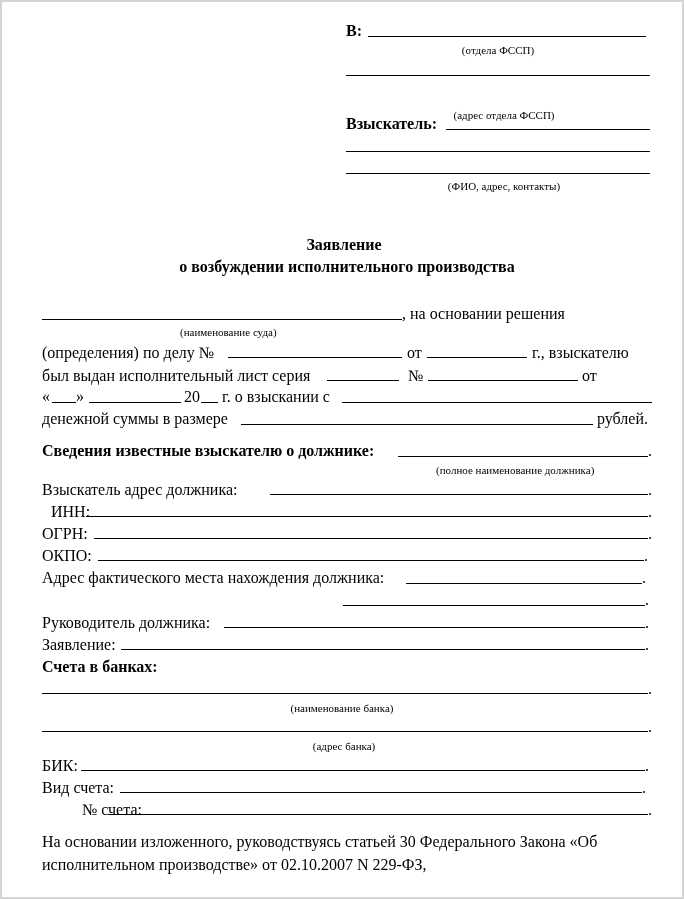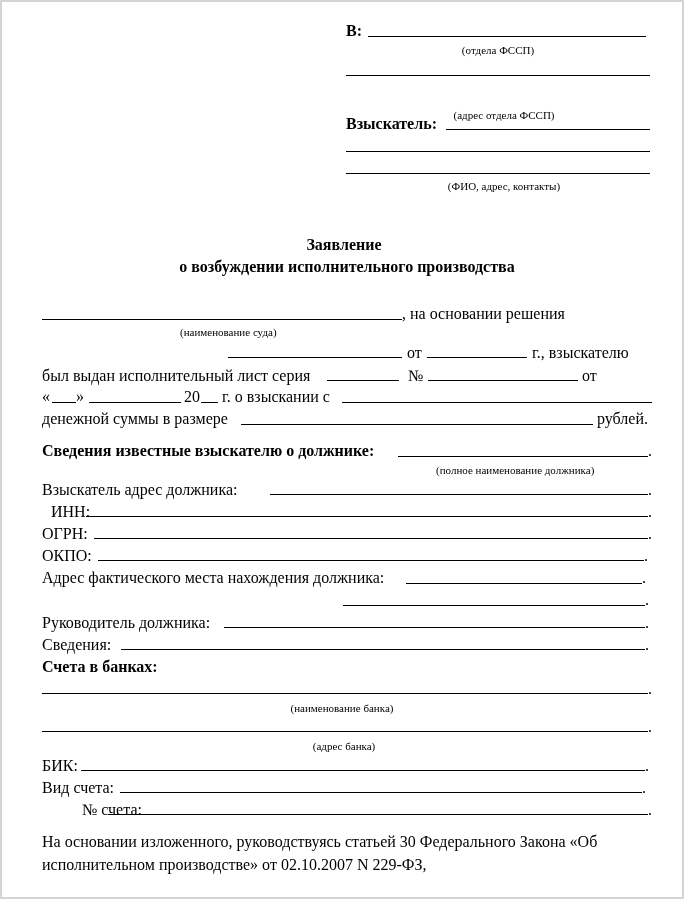--- a/index.html
+++ b/index.html
@@ -37,20 +37,21 @@
   <div class="line" style="left:344px; width:304px; top:171px;"></div>
   <div class="abs t11 center" style="left:350px; width:304px; top:177px;">(ФИО, адрес, контакты)</div>
 
   <div class="abs t16 b center" style="left:0; width:684px; top:233px;">Заявление</div>
   <div class="abs t16 b center" style="left:0; width:690px; top:255px;">о возбуждении исполнительного производства</div>
 
   <div class="line" style="left:40px; width:360px; top:317px;"></div>
   <div class="abs t16" style="left:400px; top:302px;text-align:right;">, на основании решения</div>
   <div class="abs t11" style="left:178px; top:323px;">(наименование суда)</div>
 
+  <div class="abs t16" style="left:40px; top:341px;">(определения) по делу №</div>
   <div class="line" style="left:226px; width:174px; top:355px;"></div>
   <div class="abs t16" style="left:405px; top:341px;">от</div>
   <div class="line" style="left:425px; width:100px; top:355px;"></div>
   <div class="abs t16" style="left:530px; top:341px;">г., взыскателю</div>
 
   <div class="abs t16" style="left:40px; top:364px;">был выдан исполнительный лист серия</div>
   <div class="line" style="left:325px; width:72px; top:378px;"></div>
   <div class="abs t16" style="left:406px; top:364px;">№</div>
   <div class="line" style="left:426px; width:150px; top:378px;"></div>
   <div class="abs t16" style="left:580px; top:364px;">от</div>
@@ -93,21 +94,21 @@
   <div class="line" style="left:404px; width:236px; top:581px;"></div>
   <div class="dot" style="left:640px; top:566px;">.</div>
 
   <div class="line" style="left:341px; width:302px; top:603px;"></div>
   <div class="dot" style="left:643px; top:588px;">.</div>
 
   <div class="abs t16" style="left:40px; top:611px;">Руководитель должника:</div>
   <div class="line" style="left:222px; width:421px; top:625px;"></div>
   <div class="dot" style="left:643px; top:611px;">.</div>
 
-  <div class="abs t16" style="left:40px; top:633px;">Сведения:</div>
+  <div class="abs t16" style="left:40px; top:633px;">Заявление:</div>
   <div class="line" style="left:119px; width:524px; top:647px;"></div>
   <div class="dot" style="left:643px; top:633px;">.</div>
 
   <div class="abs t16 b" style="left:40px; top:655px;">Счета в банках:</div>
 
   <div class="line" style="left:40px; width:606px; top:691px;"></div>
   <div class="dot" style="left:646px; top:677px;">.</div>
   <div class="abs t11 center" style="left:40px; width:600px; top:699px;">(наименование банка)</div>
 
   <div class="line" style="left:40px; width:606px; top:729px;"></div>

